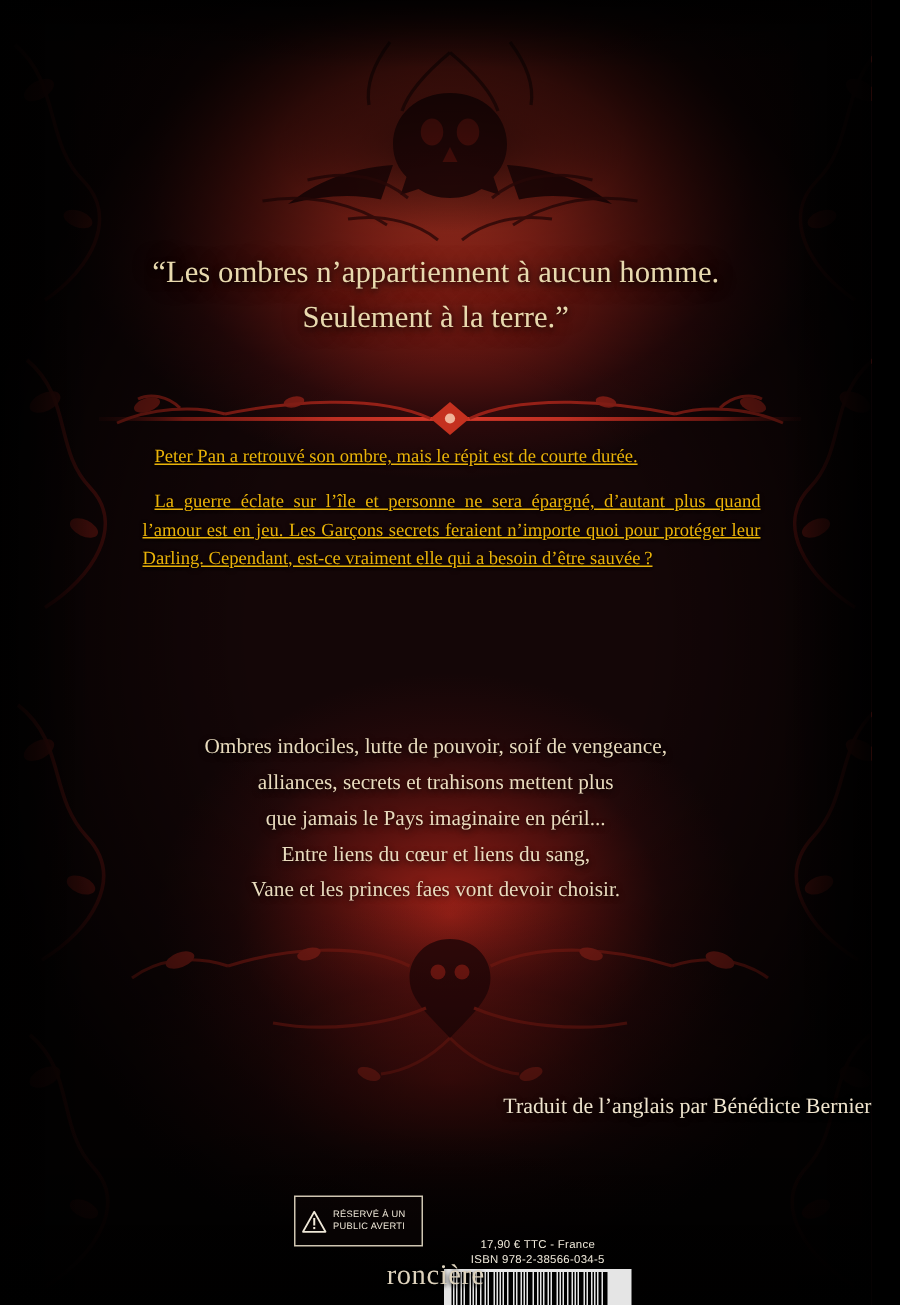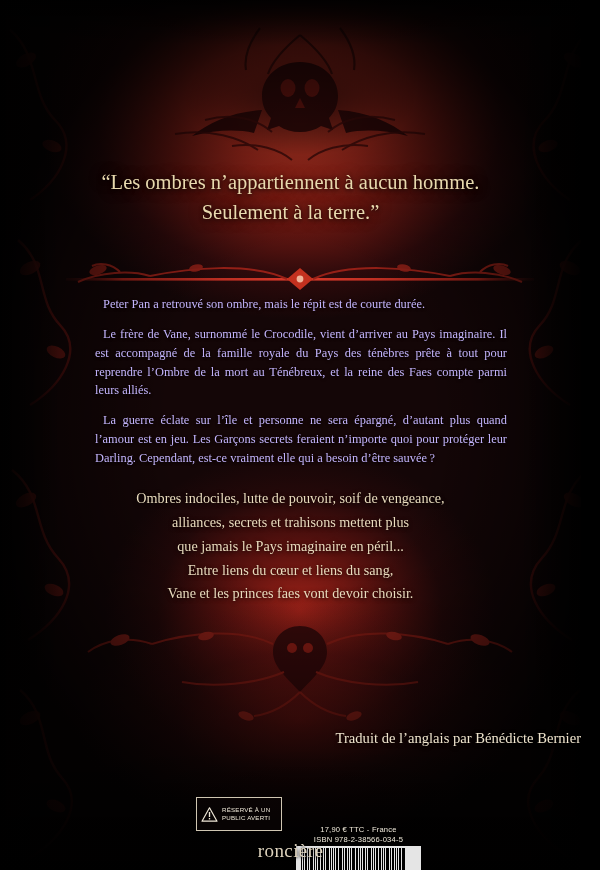--- a/index.html
+++ b/index.html
@@ -95,25 +95,26 @@
     font-size: 20.5px;
     line-height: 1.45;
     text-shadow: 0 1px 4px rgba(0,0,0,0.85), 0 0 14px rgba(0,0,0,0.6);
   }
   .quote-line { display: block; }
   .blurb {
     position: absolute;
     top: 295px;
     left: 95px;
     width: 412px;
-    color: #c4b5fd;
+    color: #eab308;
     font-size: 12.4px;
     line-height: 1.52;
     text-align: justify;
     text-shadow: 0 1px 3px rgba(0,0,0,0.9);
+    text-decoration: underline;
   }
   .blurb p {
     margin: 0 0 11px 0;
     text-indent: 8px;
   }
   .tagline {
     position: absolute;
     top: 487px;
     left: 60px;
     right: 60px;
@@ -368,21 +369,20 @@
 
   <div class="content">
 
     <div class="quote">
       <span class="quote-line">“Les ombres n’appartiennent à aucun homme.</span>
       <span class="quote-line">Seulement à la terre.”</span>
     </div>
 
     <div class="blurb">
       <p>Peter Pan a retrouvé son ombre, mais le répit est de courte durée.</p>
-      <p>Le frère de Vane, surnommé le Crocodile, vient d’arriver au Pays imaginaire. Il est accompagné de la famille royale du Pays des ténèbres prête à tout pour reprendre l’Ombre de la mort au Ténébreux, et la reine des Faes compte parmi leurs alliés.</p>
       <p>La guerre éclate sur l’île et personne ne sera épargné, d’autant plus quand l’amour est en jeu. Les Garçons secrets feraient n’importe quoi pour protéger leur Darling. Cependant, est-ce vraiment elle qui a besoin d’être sauvée ?</p>
     </div>
 
     <div class="tagline">
       <span>Ombres indociles, lutte de pouvoir, soif de vengeance,</span>
       <span>alliances, secrets et trahisons mettent plus</span>
       <span>que jamais le Pays imaginaire en péril...</span>
       <span>Entre liens du cœur et liens du sang,</span>
       <span>Vane et les princes faes vont devoir choisir.</span>
     </div>

